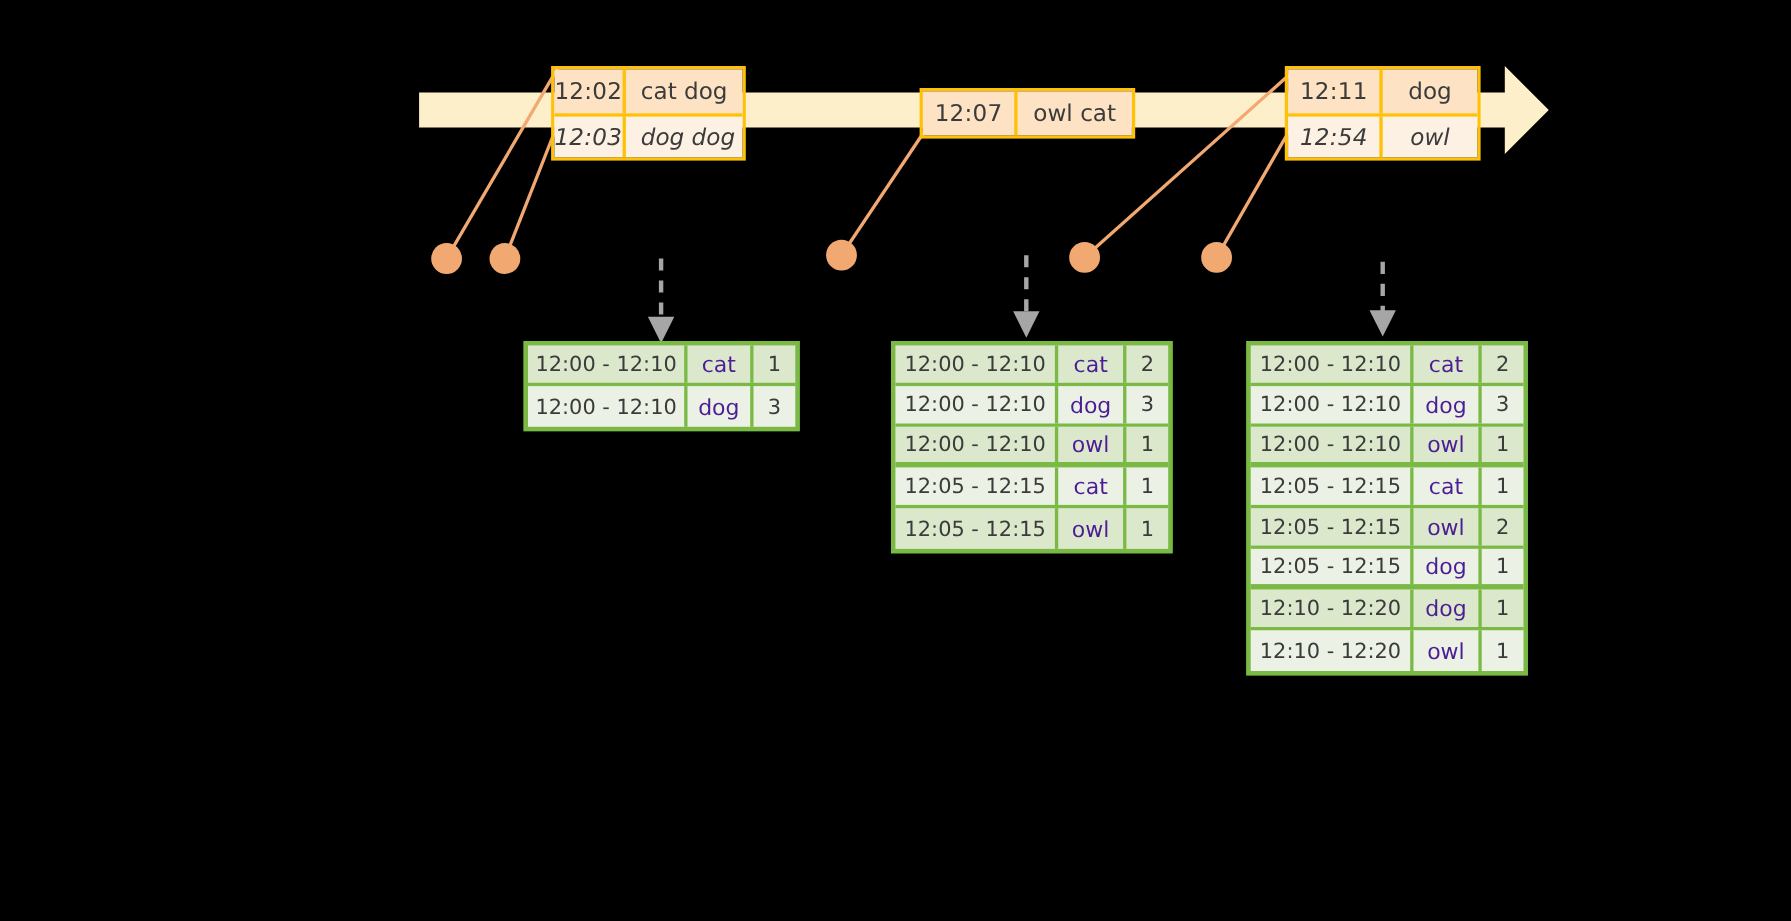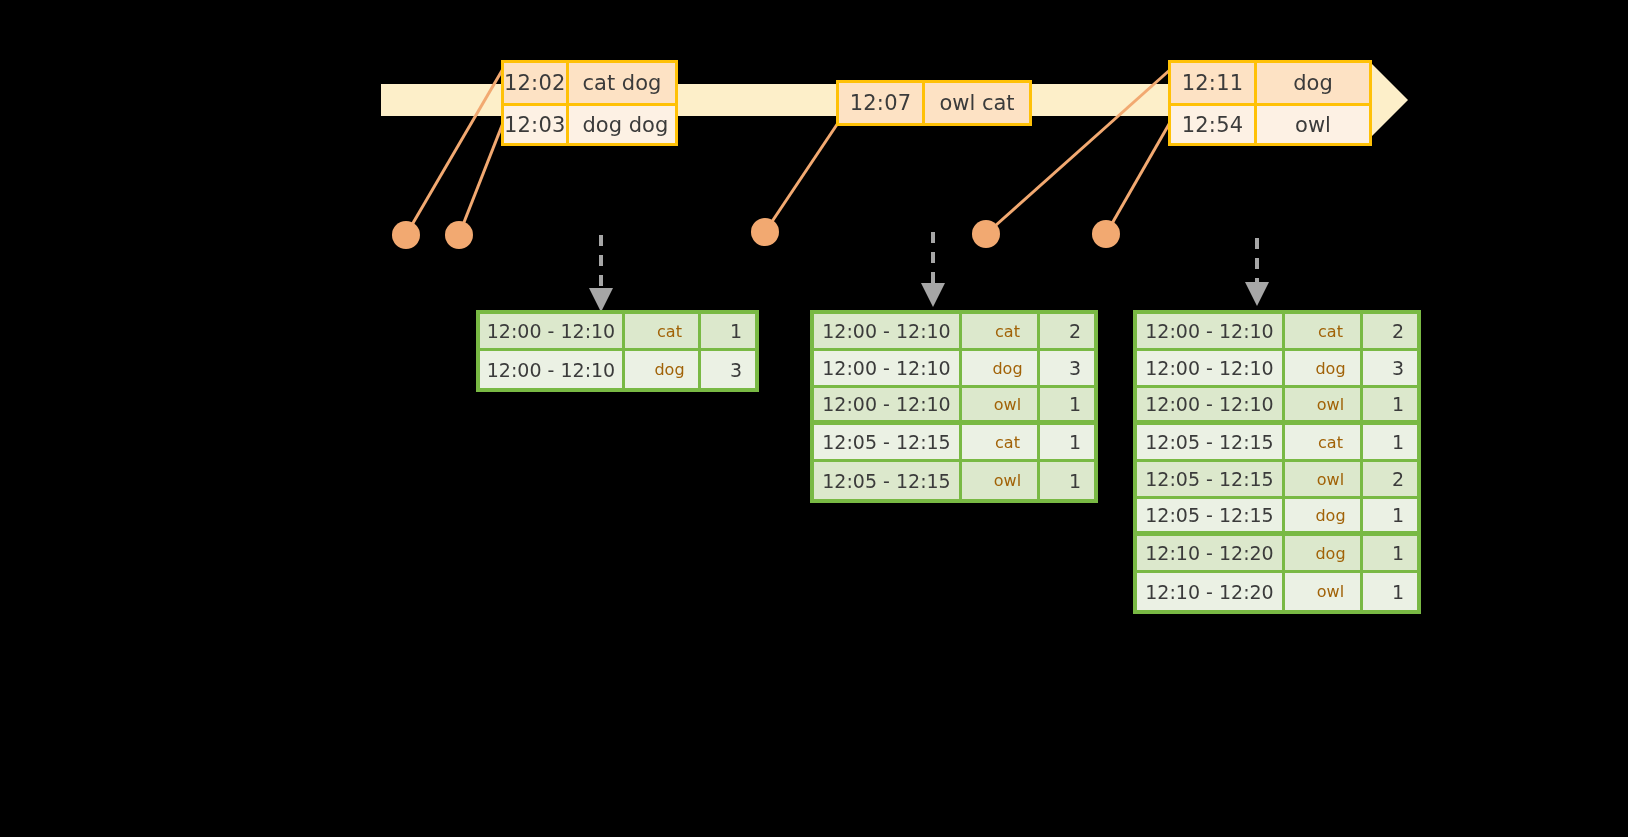--- a/index.html
+++ b/index.html
@@ -35,20 +35,21 @@
     box-sizing: border-box;
     border-collapse: collapse;
   }
   .event-row {
     display: flex;
     height: 40px;
     box-sizing: border-box;
   }
   .event-row + .event-row {
     border-top: 3px solid #FFC107;
+    font-style: italic;
   }
   .event-row.shade-a { background: #FDE2C4; }
   .event-row.shade-b { background: #FDF1E4; }
   .ev-time {
     width: 86px;
     display: flex;
     align-items: center;
     justify-content: center;
     font-size: 21px;
     color: #3b3b3b;
@@ -73,43 +74,42 @@
     position: absolute;
     border: 4px solid #79B944;
     box-sizing: border-box;
     background: #79B944;
   }
   .res-row {
     display: flex;
     height: 37px;
     box-sizing: border-box;
     border-bottom: 3px solid #79B944;
-    gap: 16px;
   }
   .res-row:last-child { border-bottom: none; }
   .res-row.grp-end { border-bottom: 5px solid #79B944; }
   .res-row.shade-a { background: #DCE8CC; }
   .res-row.shade-b { background: #EBF1E4; }
   .res-window {
     display: flex;
     align-items: center;
     justify-content: center;
     font-size: 19px;
     color: #3b3b3b;
     box-sizing: border-box;
     border-right: 3px solid #79B944;
     white-space: nowrap;
   }
   .res-word {
     width: 62px;
     display: flex;
     align-items: center;
     justify-content: center;
-    font-size: 16px;
-    color: #a16207;
+    font-size: 20px;
+    color: #4c1d95;
     box-sizing: border-box;
     border-right: 3px solid #79B944;
   }
   .res-count {
     width: 40px;
     display: flex;
     align-items: center;
     justify-content: center;
     font-size: 19px;
     color: #3b3b3b;
@@ -177,21 +177,21 @@
     </div>
   </div>
 
   <div class="event-box" id="event-box-2" style="left:836px; top:80px; width:196px;">
     <div class="event-row shade-a">
       <div class="ev-time">12:07</div>
       <div class="ev-words">owl cat</div>
     </div>
   </div>
 
-  <div class="event-box" id="event-box-3" style="left:1168px; top:60px; width:204px;">
+  <div class="event-box" id="event-box-3" style="left:1168px; top:60px; width:178px;">
     <div class="event-row shade-a">
       <div class="ev-time">12:11</div>
       <div class="ev-words">dog</div>
     </div>
     <div class="event-row shade-b">
       <div class="ev-time">12:54</div>
       <div class="ev-words">owl</div>
     </div>
   </div>
 

